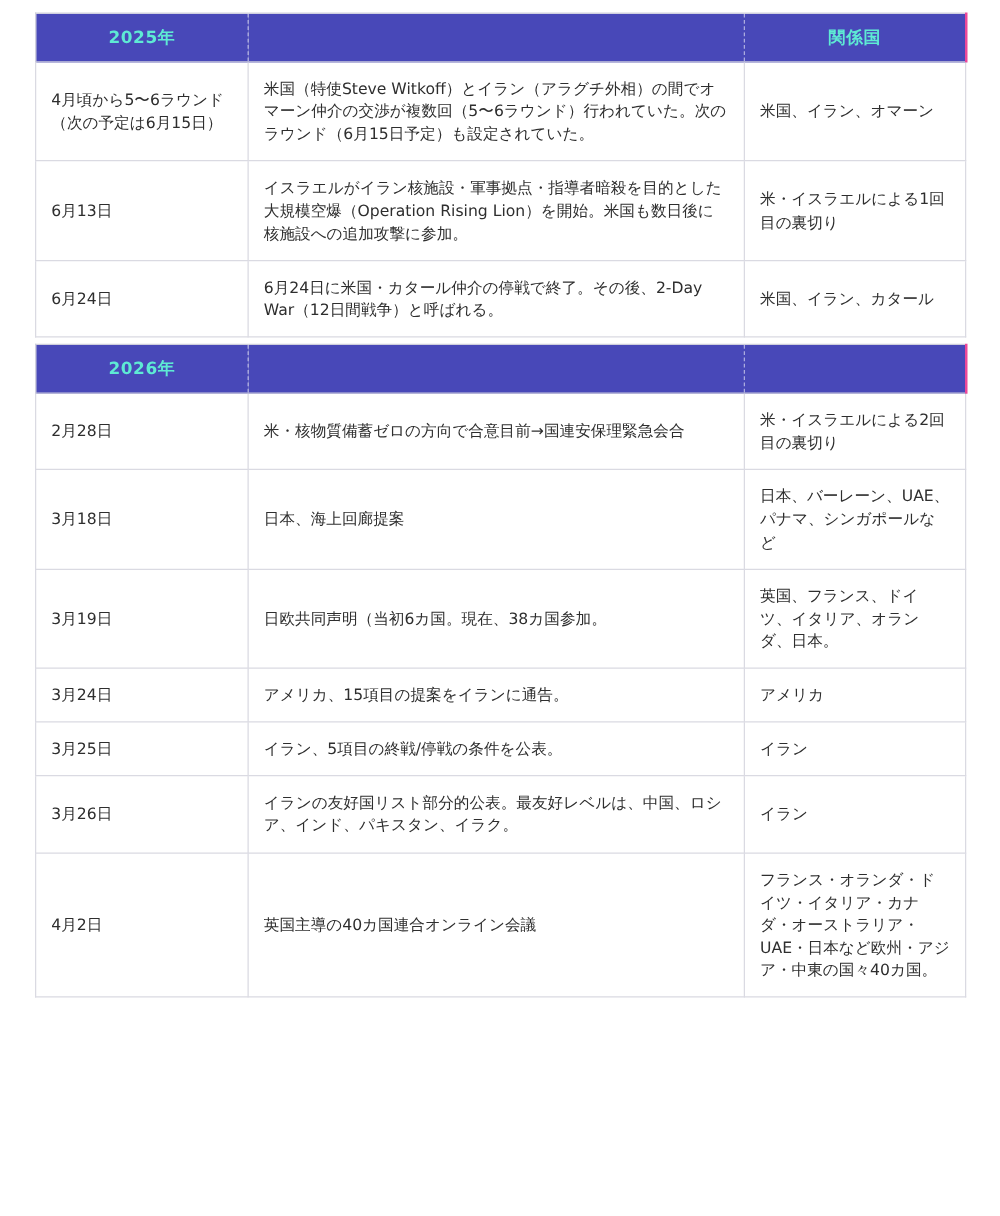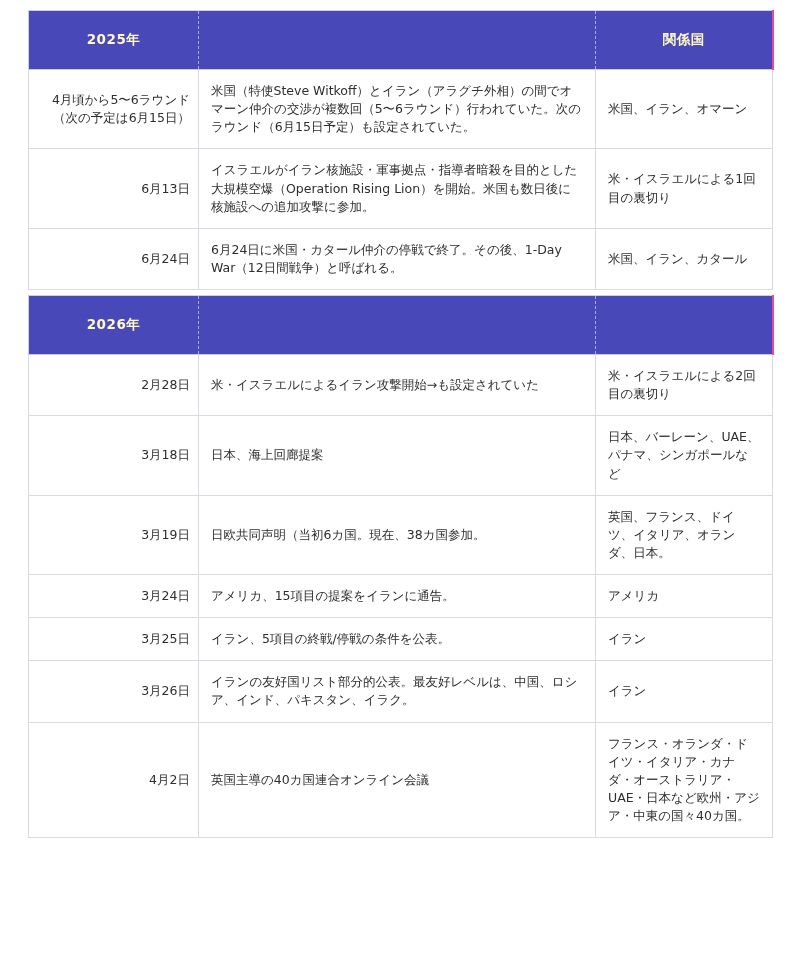--- a/index.html
+++ b/index.html
@@ -23,45 +23,45 @@
   }
   table.timeline + table.timeline {
     margin-top: 5px;
   }
   col.c-date      { width: 170px; }
   col.c-event     { width: 397px; }
   col.c-countries { width: 177px; }
 
   th.hdr {
     background: #4848b8;
-    color: #fef9c3;
+    color: #5eead4;
     font-size: 13.5px;
     font-weight: bold;
     text-align: center;
-    padding: 20px 10px;
+    padding: 10px 10px;
     border: 1px dashed rgba(255,255,255,0.55);
     border-top: 1px solid #cfcfdc;
     border-bottom: 1px solid #c9c9dd;
     letter-spacing: 0.5px;
   }
   th.hdr:first-child { border-left: 1px solid #cfcfdc; }
   th.hdr:last-child  { border-right: 2px solid #ec4899; }
 
   td {
     border: 1px solid #dadae2;
     padding: 12px 12px;
     font-size: 12.5px;
     line-height: 1.45;
     color: #2e2e2e;
     vertical-align: middle;
     text-align: left;
     word-break: break-word;
     overflow-wrap: break-word;
   }
-  td.date-cell { padding-right: 8px; text-align: right; }
+  td.date-cell { padding-right: 8px; }
 </style>
 </head>
 <body>
 
 <div class="page">
 
   <table class="timeline">
     <colgroup>
       <col class="c-date">
         <col class="c-event">
@@ -82,21 +82,21 @@
     </tr>
 
     <tr>
       <td class="date-cell">6月13日</td>
       <td class="event-cell">イスラエルがイラン核施設・軍事拠点・指導者暗殺を目的とした大規模空爆（Operation Rising Lion）を開始。米国も数日後に核施設への追加攻撃に参加。</td>
       <td class="countries-cell">米・イスラエルによる1回目の裏切り</td>
     </tr>
 
     <tr>
       <td class="date-cell">6月24日</td>
-      <td class="event-cell">6月24日に米国・カタール仲介の停戦で終了。その後、1-Day War（12日間戦争）と呼ばれる。</td>
+      <td class="event-cell">6月24日に米国・カタール仲介の停戦で終了。その後、2-Day War（12日間戦争）と呼ばれる。</td>
       <td class="countries-cell">米国、イラン、カタール</td>
     </tr>
   </tbody>
   </table>
 
   <table class="timeline">
     <colgroup>
       <col class="c-date">
         <col class="c-event">
         <col class="c-countries">
@@ -105,21 +105,21 @@
       <tr>
         <th class="hdr">2026年</th>
         <th class="hdr"></th>
         <th class="hdr"></th>
       </tr>
     </thead>
     <tbody>
 
     <tr>
       <td class="date-cell">2月28日</td>
-      <td class="event-cell">米・イスラエルによるイラン攻撃開始→も設定されていた</td>
+      <td class="event-cell">米・核物質備蓄ゼロの方向で合意目前→国連安保理緊急会合</td>
       <td class="countries-cell">米・イスラエルによる2回目の裏切り</td>
     </tr>
 
     <tr>
       <td class="date-cell">3月18日</td>
       <td class="event-cell">日本、海上回廊提案</td>
       <td class="countries-cell">日本、バーレーン、UAE、パナマ、シンガポールなど</td>
     </tr>
 
     <tr>

